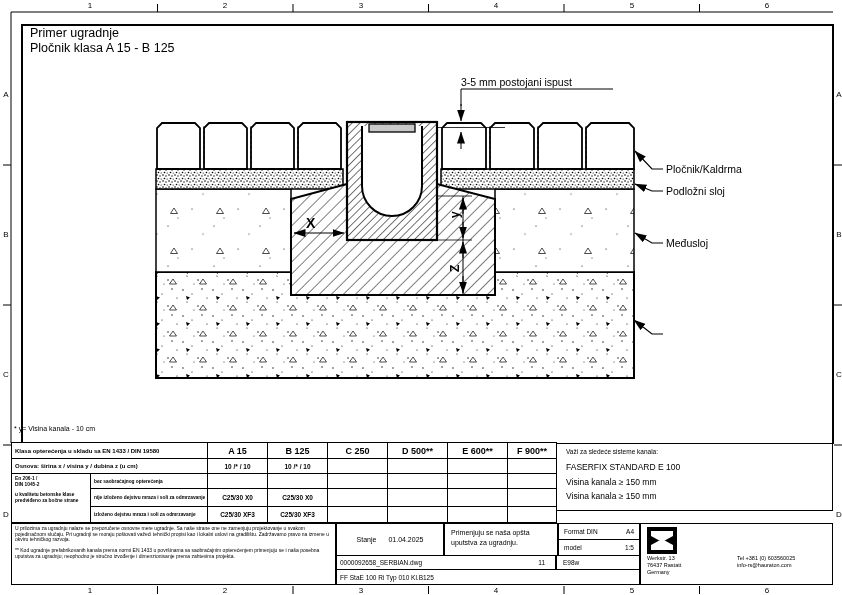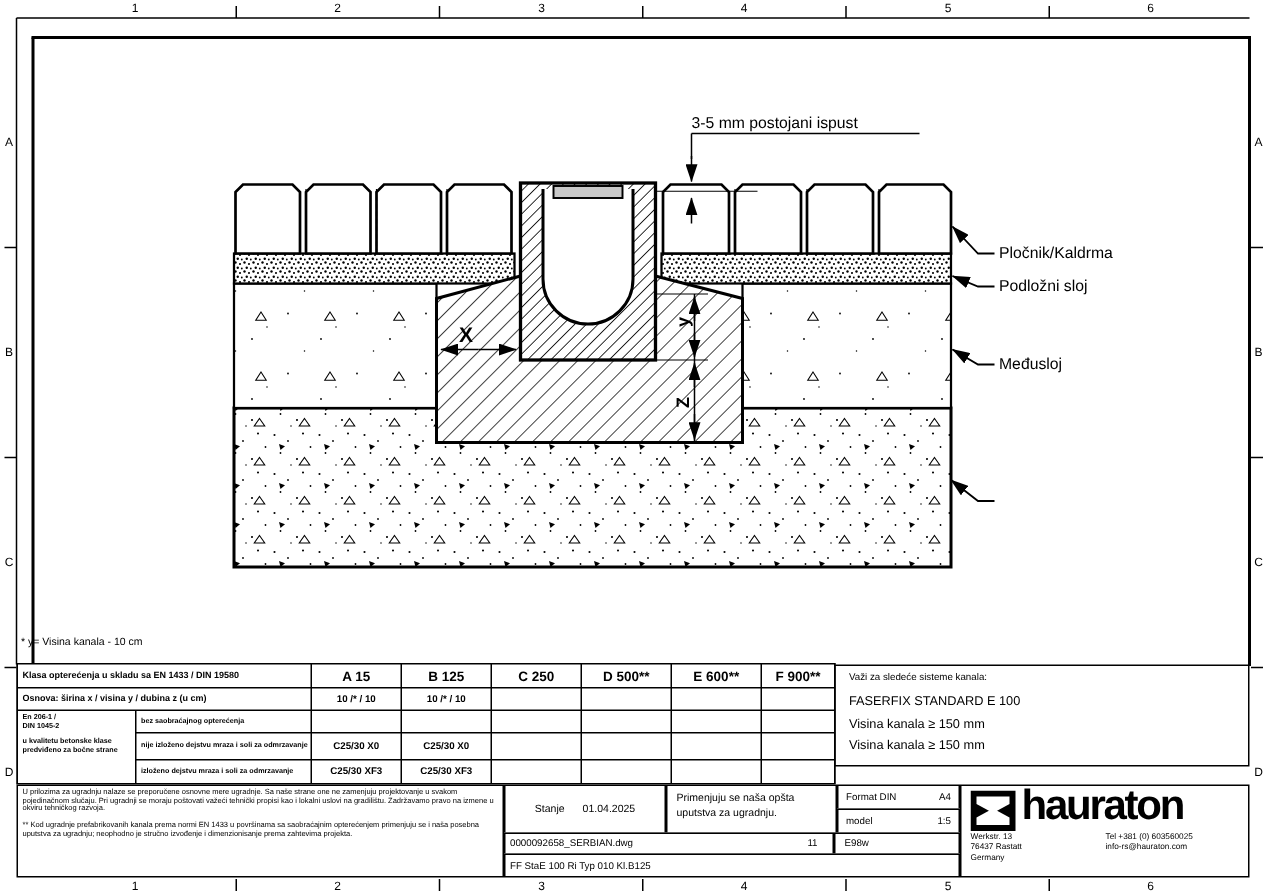--- a/index.html
+++ b/index.html
@@ -213,20 +213,22 @@
   <span class="mlet" style="left:1px;top:90px">A</span>
   <span class="mlet" style="left:1px;top:230px">B</span>
   <span class="mlet" style="left:1px;top:370px">C</span>
   <span class="mlet" style="left:1px;top:510px">D</span>
   <span class="mlet" style="left:834px;top:90px">A</span>
   <span class="mlet" style="left:834px;top:230px">B</span>
   <span class="mlet" style="left:834px;top:370px">C</span>
   <span class="mlet" style="left:834px;top:510px">D</span>
 
   <div class="title">
+    <div>Primer ugradnje</div>
+    <div>Pločnik klasa A 15 - B 125</div>
   </div>
 
   <div class="gapnote">3-5 mm postojani ispust</div>
 
   <div class="dlabel" style="left:666px;top:163px">Pločnik/Kaldrma</div>
   <div class="dlabel" style="left:666px;top:185px">Podložni sloj</div>
   <div class="dlabel" style="left:666px;top:237px">Međusloj</div>
 
   <div class="footnote">* y= Visina kanala - 10 cm</div>
 
@@ -308,21 +310,20 @@
     <span>model</span>
     <span>1:5</span>
   </div>
 
   <div class="box logo">
     <svg width="32" height="28" style="left:6px;top:3px" viewBox="0 0 32 28">
       <rect x="0" y="0" width="30" height="27" fill="#000"></rect>
       <path d="M4,4 h22 v5 l-11,6 -11,-6 Z" fill="#fff"></path>
       <path d="M4,23 h22 v-5 l-11,-6 -11,6 Z" fill="#fff"></path>
     </svg>
-    <div class="brand">hauraton</div>
     <div class="addr">
       <div>Werkstr. 13</div>
       <div>76437 Rastatt</div>
       <div>Germany</div>
     </div>
     <div class="contact">
       <div>Tel +381 (0) 603560025</div>
       <div>info-rs@hauraton.com</div>
     </div>
   </div>

